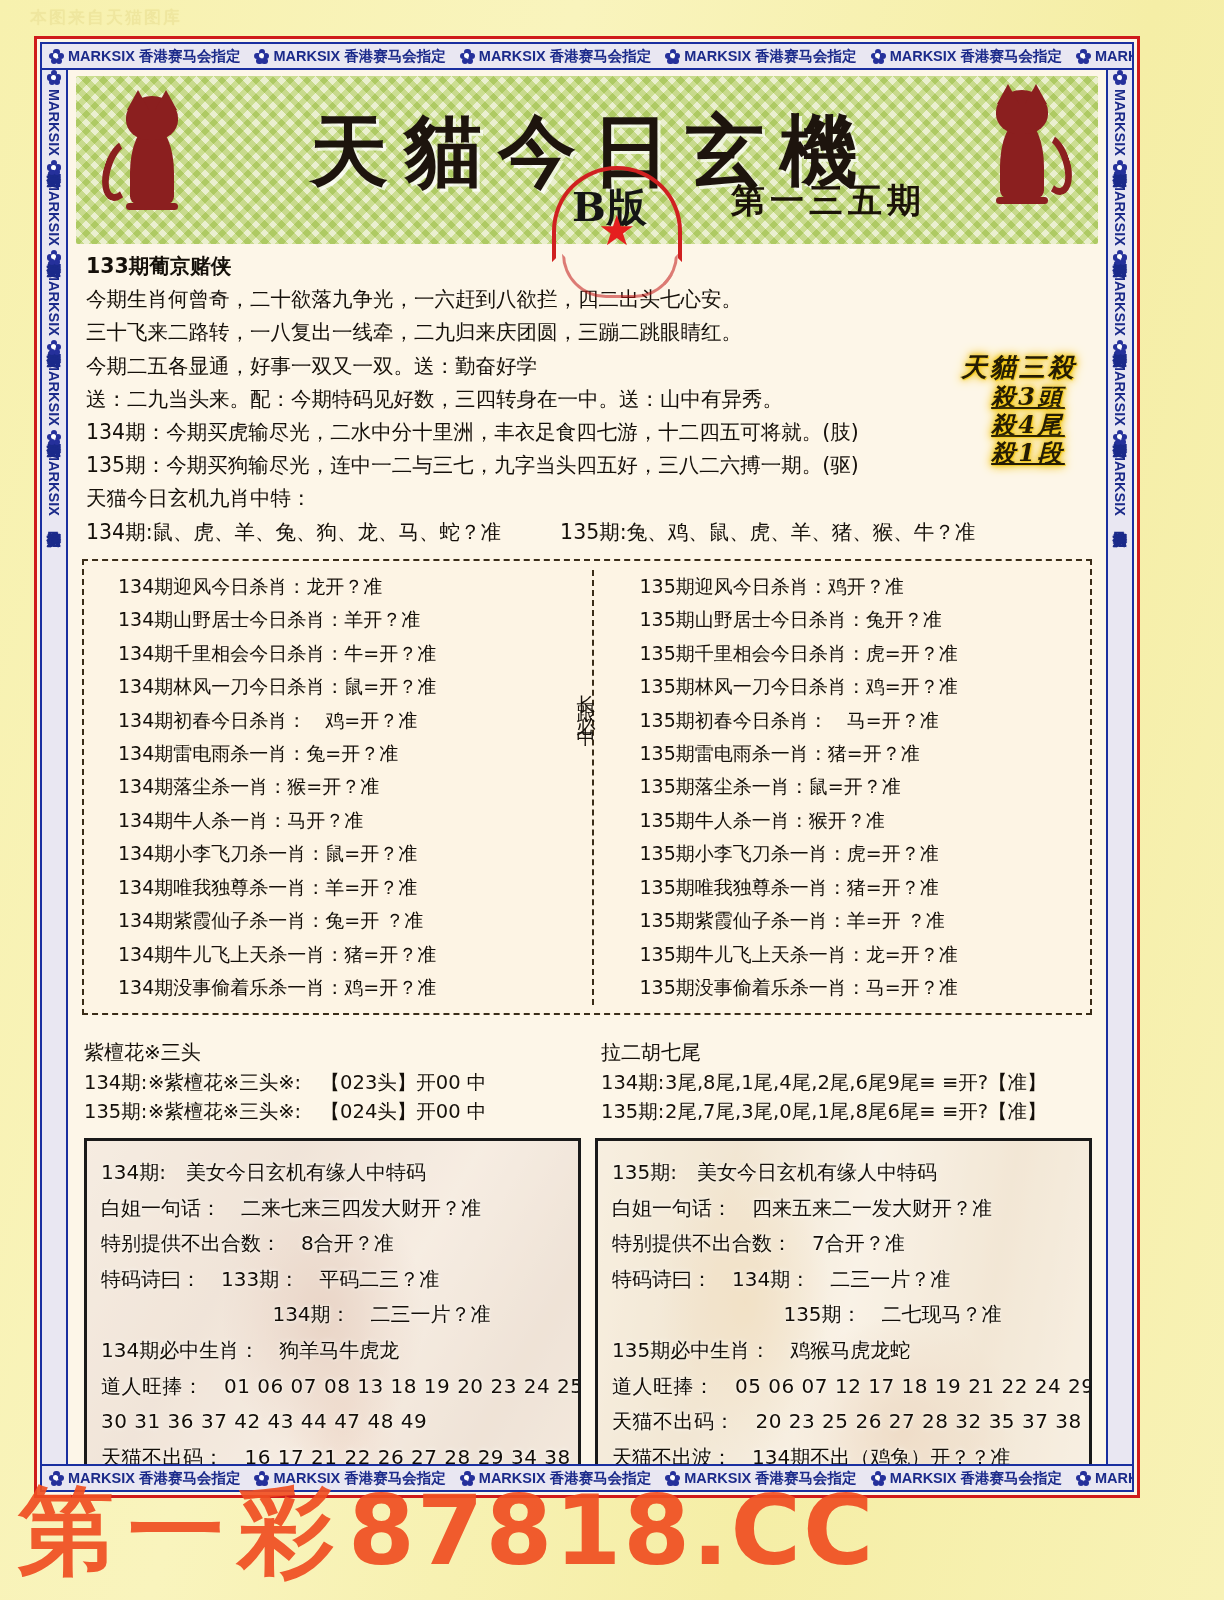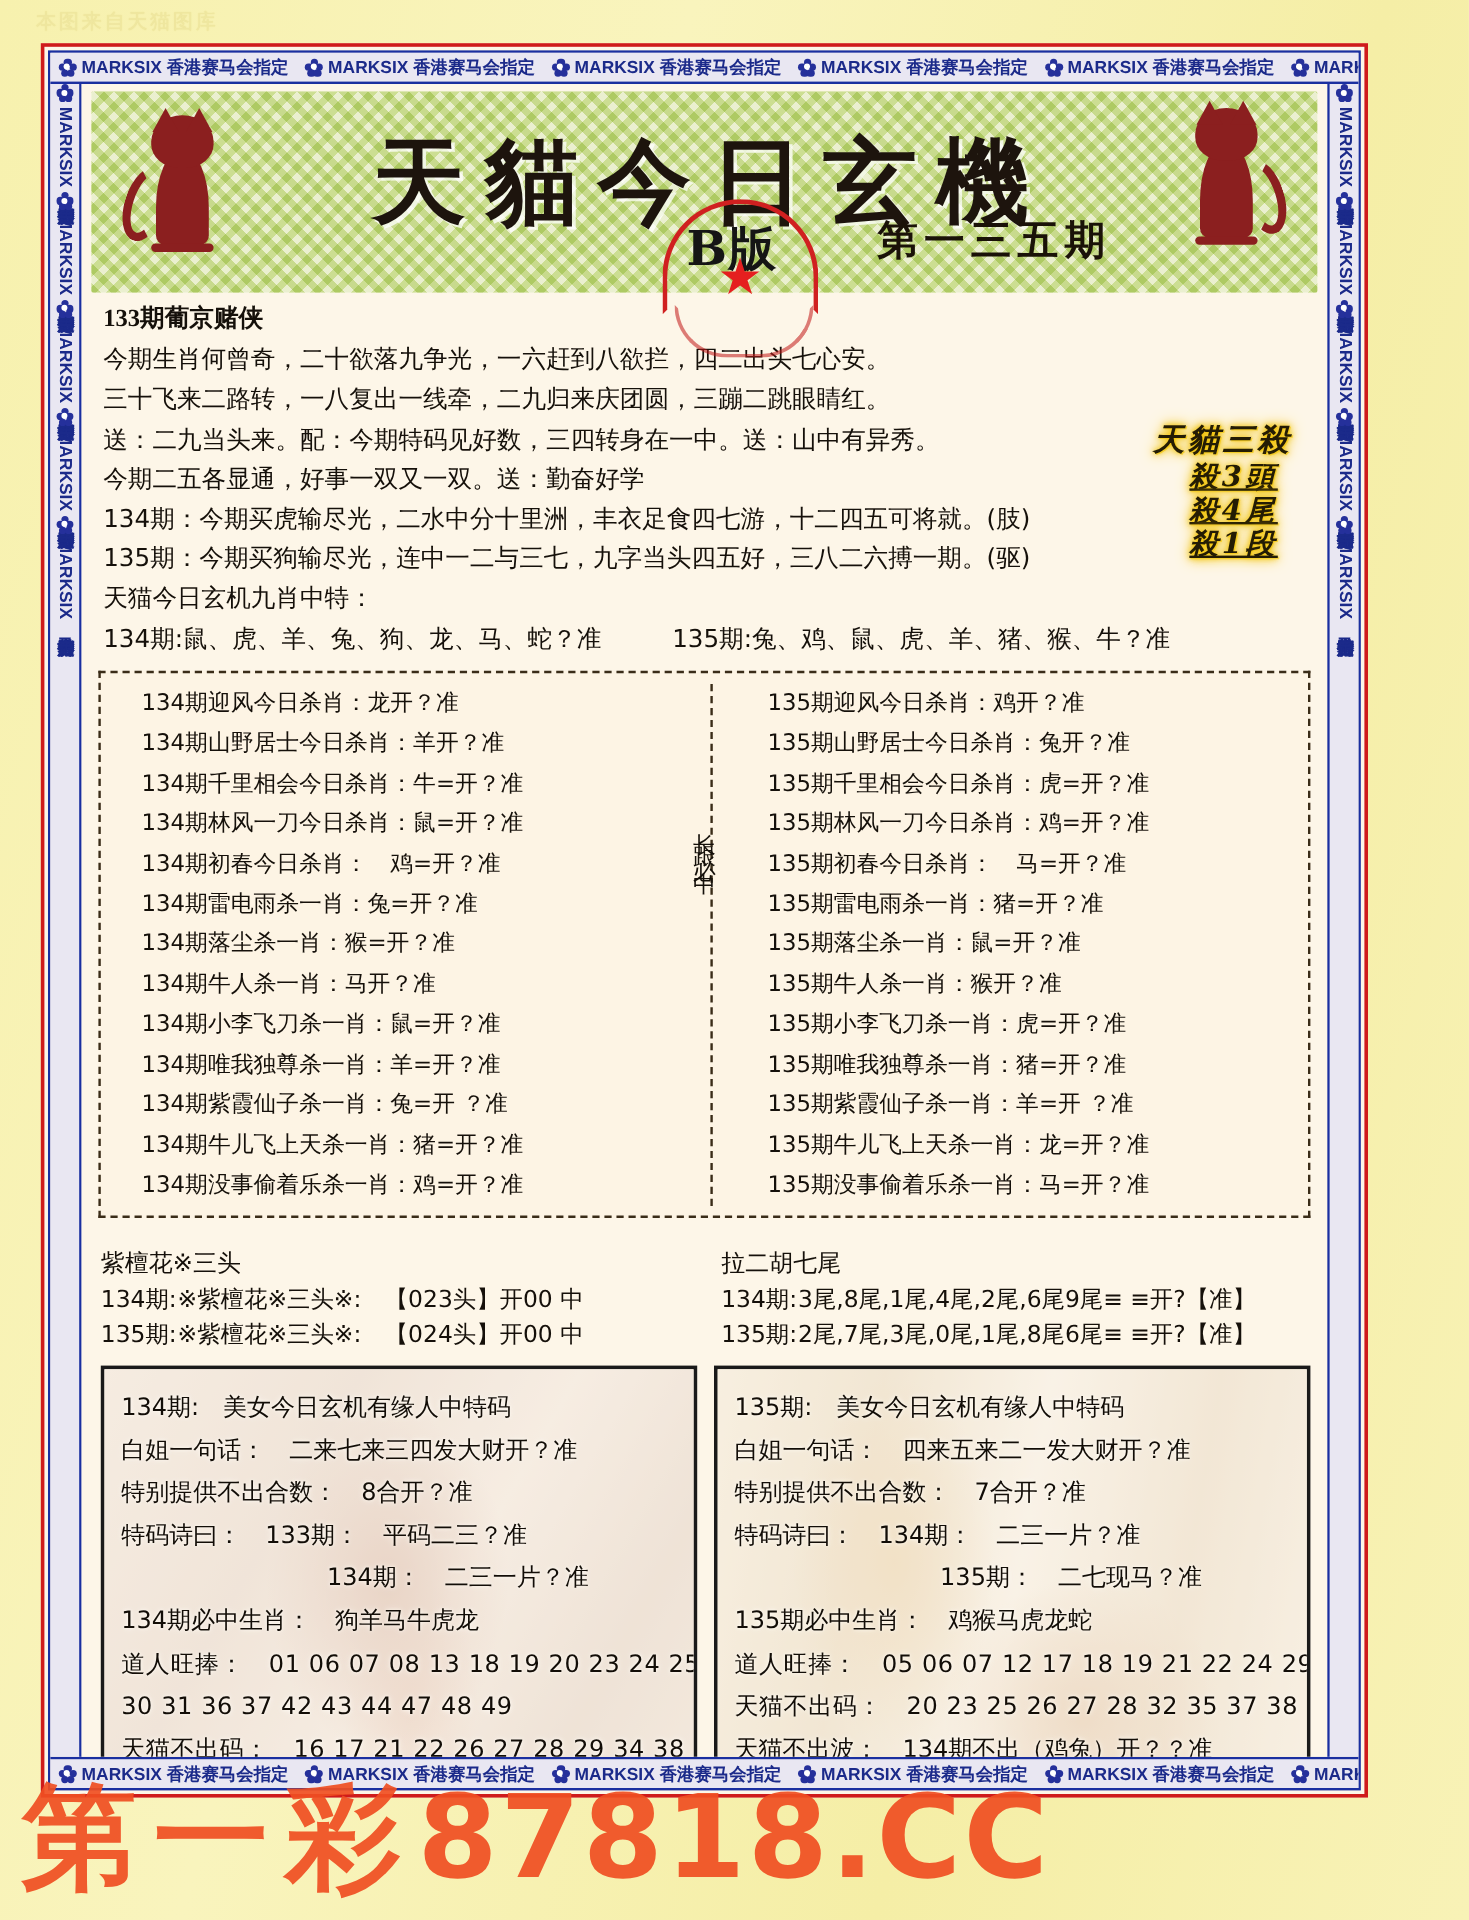--- a/index.html
+++ b/index.html
@@ -164,21 +164,21 @@
   .badge div:first-child { font-size: 26px; }
   .badge div:not(:first-child) { padding-left: 18px; text-decoration: underline; }
 
   
   .body-wrap { padding: 6px 16px 0 18px; position: relative; }
   .line {
     font-size: 20.5px; color: #15100a; line-height: 1.62;
     font-family: "DejaVu Sans", "Liberation Sans", sans-serif;
     white-space: nowrap;
   }
-  .line.b { font-weight: bold; font-family: Liberation Serif, serif; }
+  .line.b { font-weight: bold; }
 
   
   .tbl {
     margin: 10px 14px 0 14px;
     border: 2px dashed #3a2c18;
     display: flex; position: relative;
     background: #fdf4e4;
     padding: 9px 0 8px 0;
     gap: 23px;
   }
@@ -541,22 +541,22 @@
           <div>天貓三殺</div>
           <div>殺3頭</div>
           <div>殺4尾</div>
           <div>殺1段</div>
         </div>
 
         <div class="body-wrap">
           <div class="line b">133期葡京赌侠</div>
           <div class="line">今期生肖何曾奇，二十欲落九争光，一六赶到八欲拦，四二出头七心安。</div>
           <div class="line">三十飞来二路转，一八复出一线牵，二九归来庆团圆，三蹦二跳眼睛红。</div>
+          <div class="line">今期二五各显通，好事一双又一双。送：勤奋好学</div>
           <div class="line">送：二九当头来。配：今期特码见好数，三四转身在一中。送：山中有异秀。</div>
-          <div class="line">今期二五各显通，好事一双又一双。送：勤奋好学</div>
           <div class="line">134期：今期买虎输尽光，二水中分十里洲，丰衣足食四七游，十二四五可将就。(肢)</div>
           <div class="line">135期：今期买狗输尽光，连中一二与三七，九字当头四五好，三八二六搏一期。(驱)</div>
           <div class="line">天猫今日玄机九肖中特：</div>
           <div class="line">
             <span>134期:鼠、虎、羊、兔、狗、龙、马、蛇？准</span>
             <span style="display:inline-block;width:46px"></span>
             <span>135期:兔、鸡、鼠、虎、羊、猪、猴、牛？准</span>
           </div>
         </div>
 

